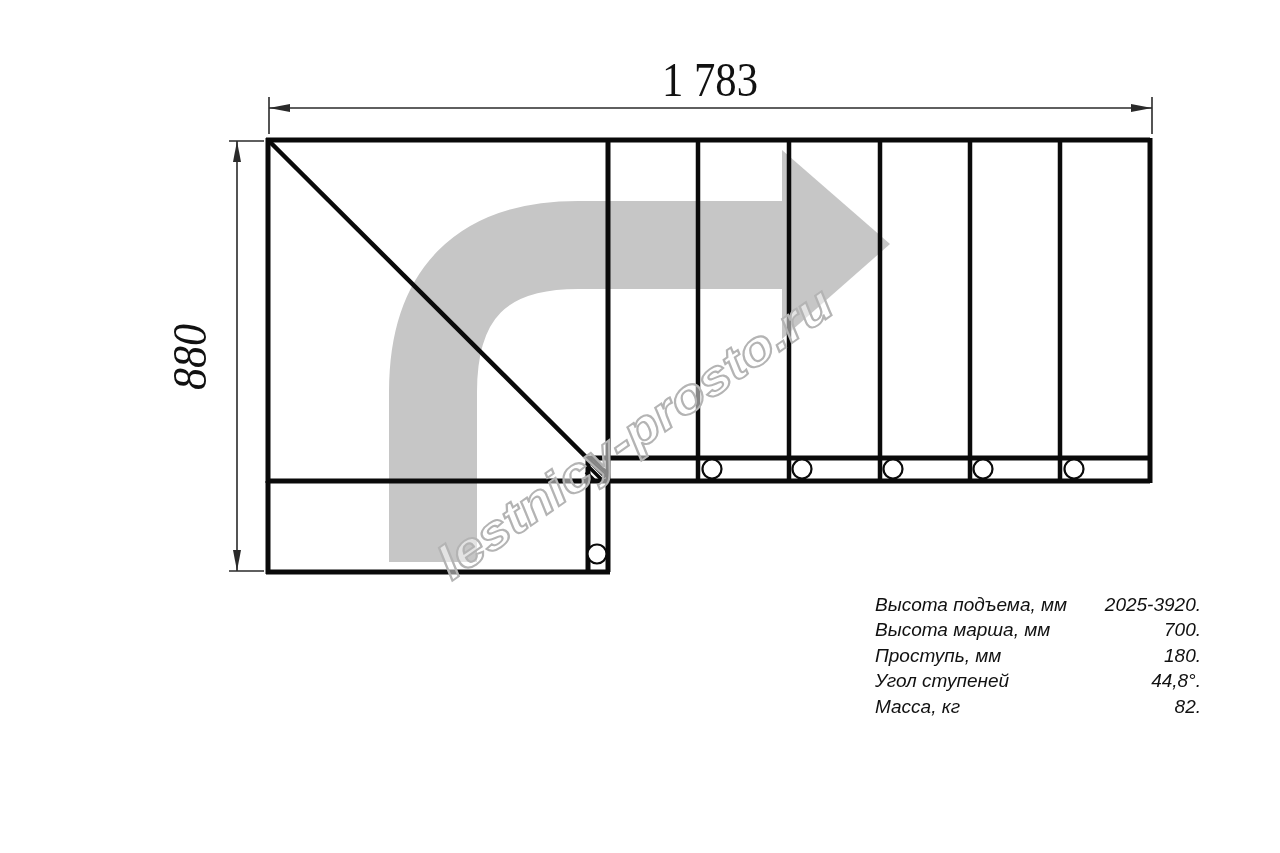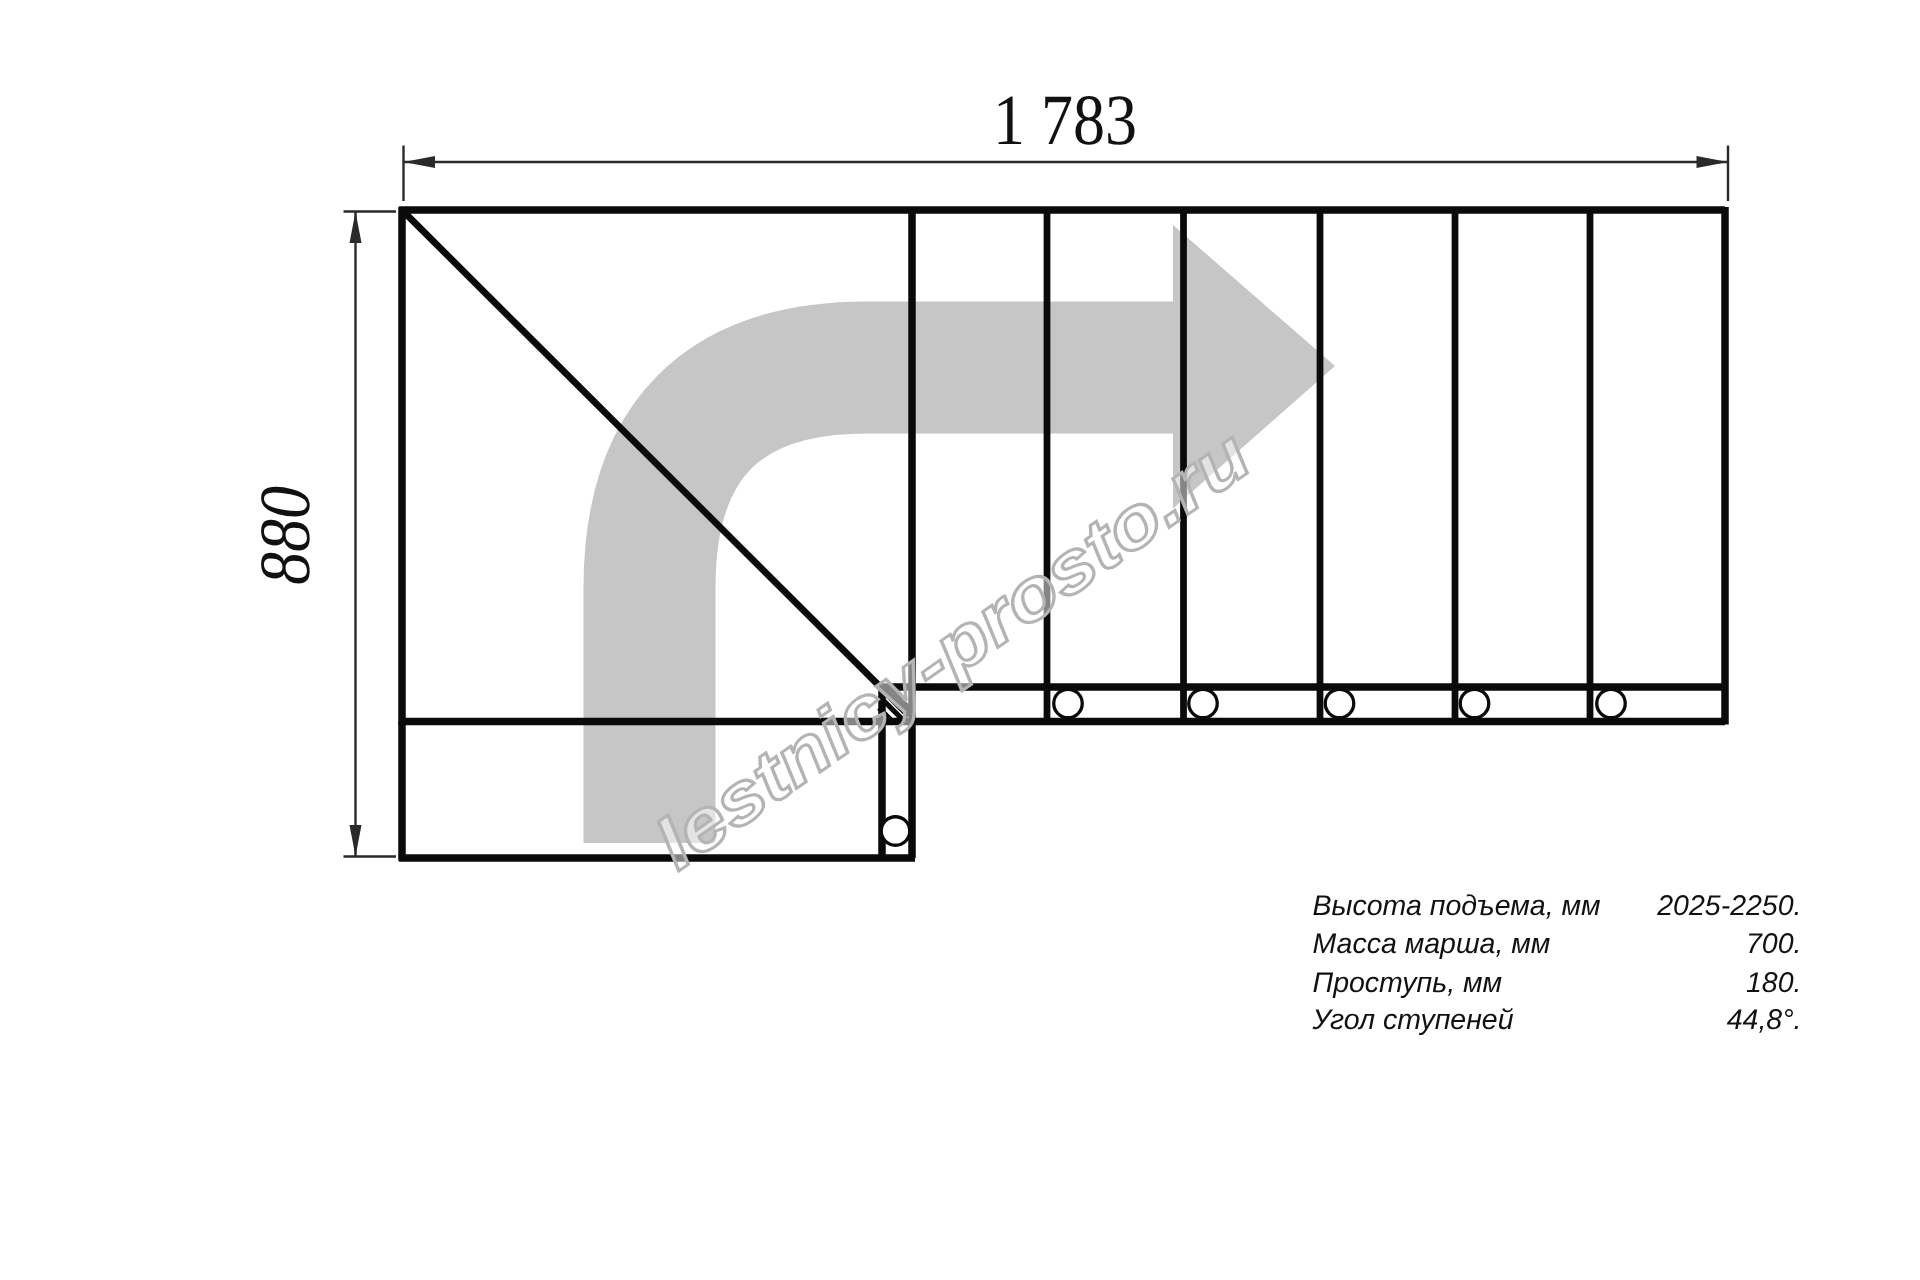--- a/index.html
+++ b/index.html
@@ -129,29 +129,33 @@
       <polygon class="dim-arrow" points="237,571 233,550 241,550"></polygon>
       <text class="dim-text dim-text-v" text-anchor="middle" textLength="66" lengthAdjust="spacingAndGlyphs" transform="translate(206 357) rotate(-90)">880</text>
     </g>
 
     <text class="watermark-text" text-anchor="middle" dominant-baseline="middle" textLength="470" lengthAdjust="spacingAndGlyphs" transform="translate(637 436) rotate(-35)">lestnicy-prosto.ru</text>
   </svg>
 
   <div class="specs">
     <div class="spec-row">
       <span class="spec-label">Высота подъема, мм</span>
-      <span class="spec-value">2025-2250.</span>
+      <span class="spec-value">2025-3920.</span>
     </div>
     <div class="spec-row">
-      <span class="spec-label">Масса марша, мм</span>
+      <span class="spec-label">Высота марша, мм</span>
       <span class="spec-value">700.</span>
     </div>
     <div class="spec-row">
       <span class="spec-label">Проступь, мм</span>
       <span class="spec-value">180.</span>
     </div>
     <div class="spec-row">
       <span class="spec-label">Угол ступеней</span>
       <span class="spec-value">44,8°.</span>
     </div>
+    <div class="spec-row">
+      <span class="spec-label">Масса, кг</span>
+      <span class="spec-value">82.</span>
+    </div>
   </div>
 
 </div>
 
 </body></html>

